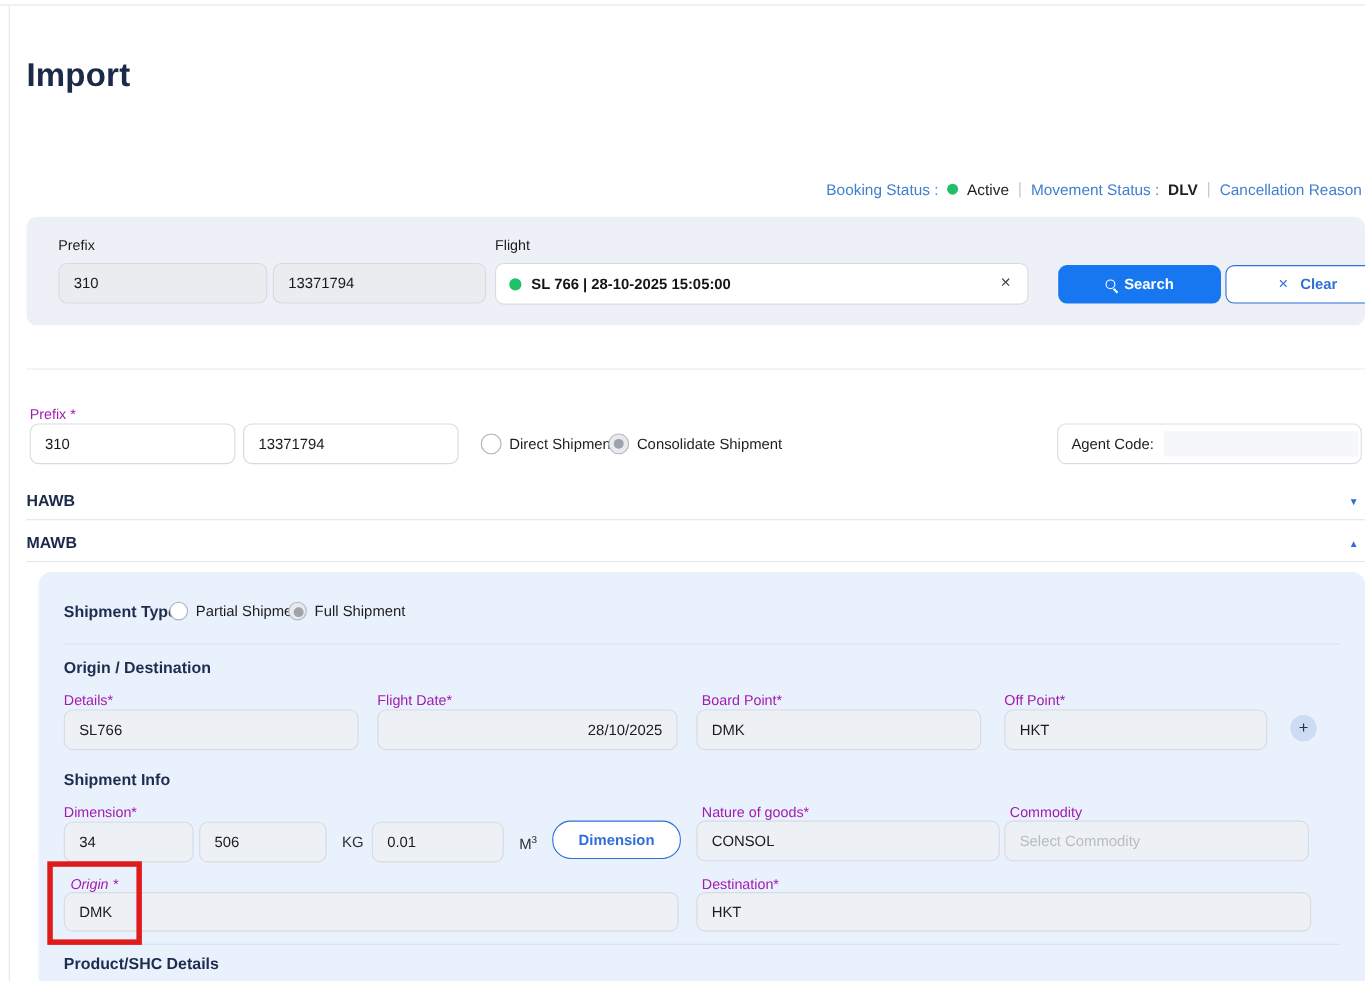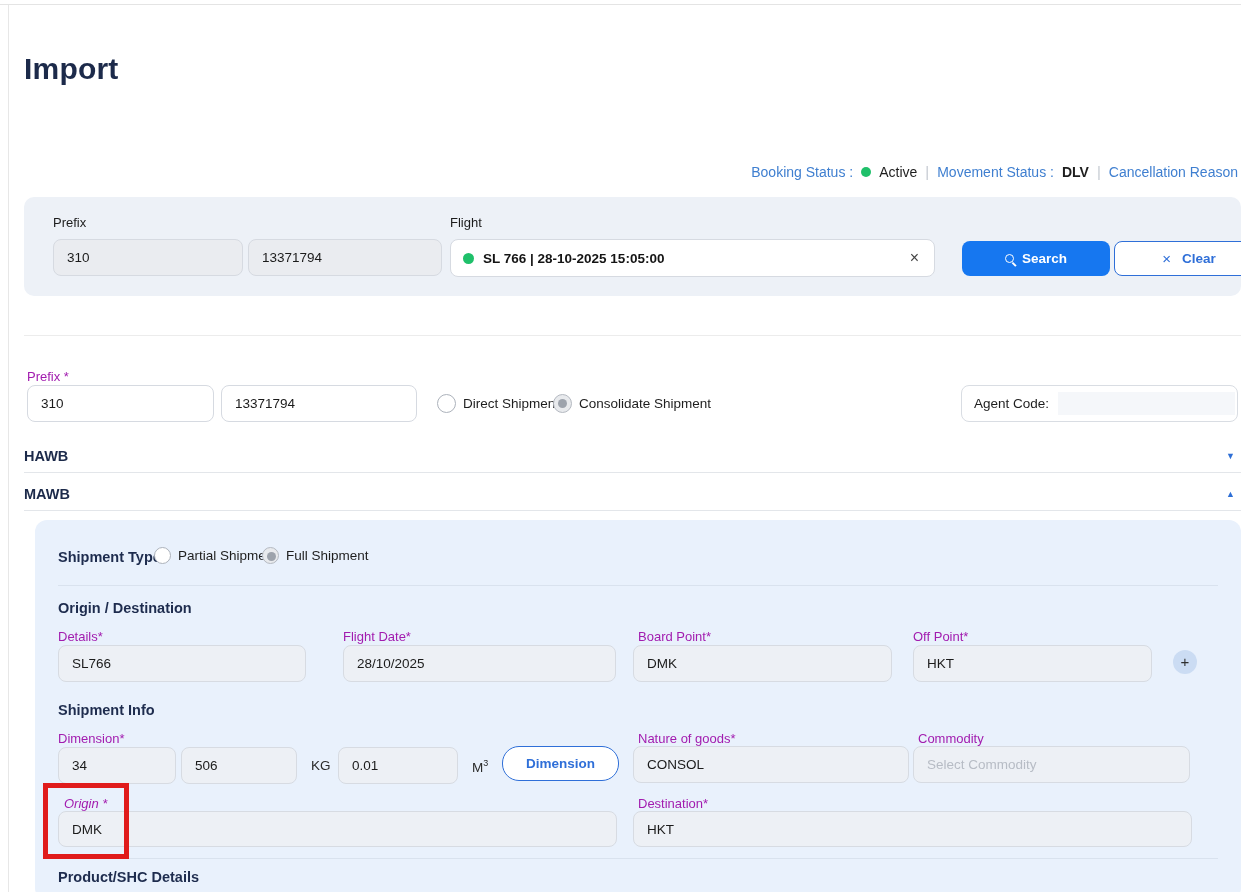--- a/index.html
+++ b/index.html
@@ -156,24 +156,24 @@
     <div class="radio-row" style="left:227px; top:27px;">
       <span class="radio sel" style="width:17px;height:17px;"></span>
       <span class="radio-lbl">Full Shipment</span>
     </div>
 
     <div class="pdiv" style="left:23px; top:65px; width:1160px;"></div>
 
     <span class="sec-h" style="left:23px; top:80px;">Origin / Destination</span>
 
     <span class="lbl" style="left:23px; top:109px;">Details*</span>
-    <input class="pfld" style="left: 23px; top: 125px; width: 248px;" readonly="" value="SL766">
+    <input class="pfld" style="left: 23px; top: 125px; width: 268px;" readonly="" value="SL766">
 
     <span class="lbl" style="left:308px; top:109px;">Flight Date*</span>
-    <input class="pfld" style="left: 308px; top: 125px; width: 273px;" readonly="" value="28/10/2025">
+    <input class="pfld" style="left: 308px; top: 125px; width: 273px; text-align: right;" readonly="" value="28/10/2025">
 
     <span class="lbl" style="left:603px; top:109px;">Board Point*</span>
     <input class="pfld" style="left: 598px; top: 125px; width: 259px;" readonly="" value="DMK">
 
     <span class="lbl" style="left:878px; top:109px;">Off Point*</span>
     <input class="pfld" style="left: 878px; top: 125px; width: 239px;" readonly="" value="HKT">
 
     <button class="btn-plus">+</button>
 
     <span class="sec-h" style="left:23px; top:182px;">Shipment Info</span>

